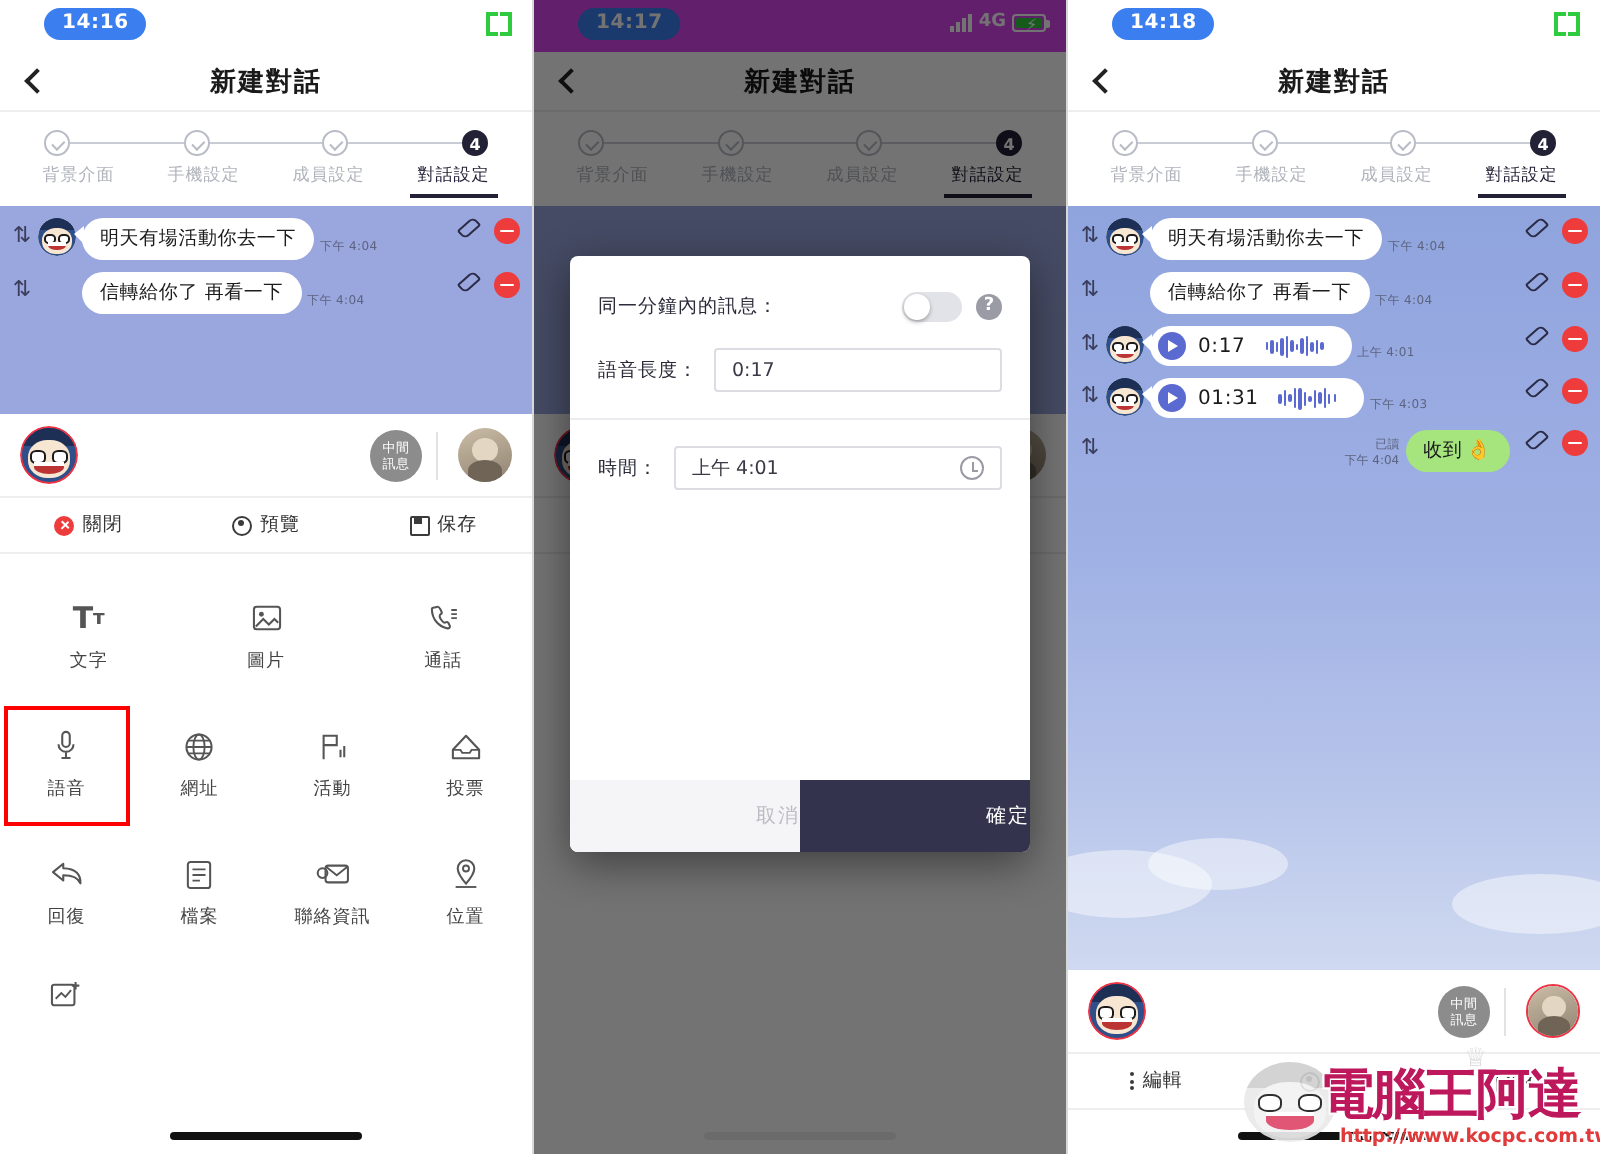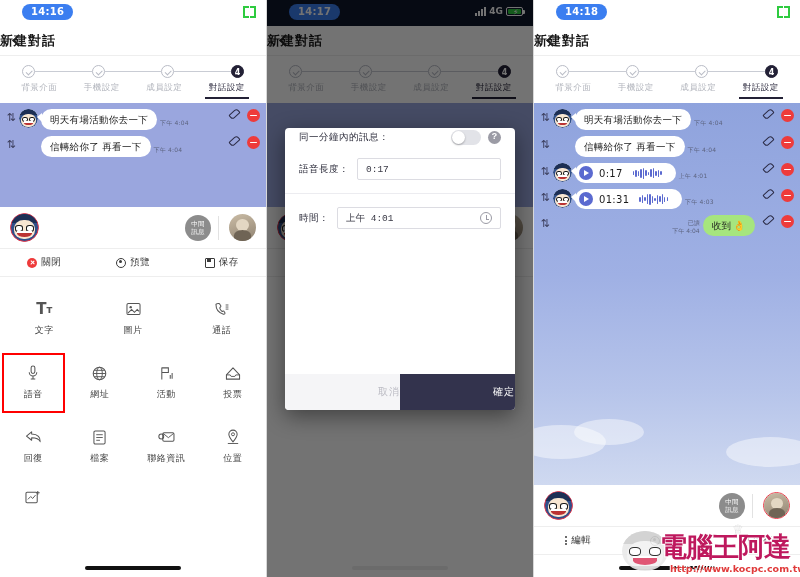--- a/index.html
+++ b/index.html
@@ -35,21 +35,21 @@
   .sig-bars i:nth-child(3){height:7px}.sig-bars i:nth-child(4){height:9px}
   .net-label { font-size: 9px; color: #fff; font-weight: bold; }
   .batt-full { width: 17px; height: 9px; border: 1px solid #fff; border-radius: 2px; position: relative; padding: 1px; }
   .batt-full:after { content:""; position:absolute; right:-3px; top:2.5px; width:2px; height:4px; background:#fff; border-radius:0 1px 1px 0;}
   .batt-fill { width: 100%; height: 100%; background: #2ecb3f; border-radius: 1px; position: relative; }
   .bolt { position:absolute; left:5px; top:-1px; color:#fff; font-size:8px; line-height:9px;}
 
   
   .navbar { height: 30px; display: flex; align-items: center; position: relative; background: #fff; border-bottom: 1px solid #eee; }
   .back-chevron { position: absolute; left: 14px; width: 9px; height: 9px; border-left: 2px solid #222; border-bottom: 2px solid #222; transform: rotate(45deg); }
-  .nav-title { width: 100%; text-align: left; font-size: 13px; font-weight: bold; color: #1a1a1a; letter-spacing: 1px; }
+  .nav-title { width: 100%; text-align: center; font-size: 13px; font-weight: bold; color: #1a1a1a; letter-spacing: 1px; }
 
   
   .stepper { padding: 9px 8px 4px; background: #fff; }
   .step-row { display: flex; align-items: center; padding: 0 14px; }
   .step-circ { width: 13px; height: 13px; border-radius: 50%; border: 1.3px solid #b9bcc6; position: relative; flex: none; background: #fff; }
   .step-circ:after {
     content: ""; position: absolute; left: 3px; top: 3.5px; width: 5px; height: 2.5px;
     border-left: 1.3px solid #b9bcc6; border-bottom: 1.3px solid #b9bcc6; transform: rotate(-45deg);
   }
   .step-circ.active { background: #232136; border-color: #232136; }
@@ -134,21 +134,21 @@
 
   
   .home-ind { position: absolute; bottom: 7px; left: 50%; transform: translateX(-50%); width: 96px; height: 4px; background: #111; border-radius: 3px; }
 
   
   .dim { position: absolute; inset: 0; background: rgba(0,0,0,.55); }
   .modal {
     position: absolute; left: 18px; top: 128px; width: 230px;
     background: #fff; border-radius: 4px; overflow: hidden; box-shadow: 0 6px 22px rgba(0,0,0,.45);
   }
-  .modal-body { padding: 2px 14px 4px; font-family: Liberation Mono, monospace; }
+  .modal-body { padding: 18px 14px 4px; }
   .mrow { display: flex; align-items: center; margin-bottom: 13px; }
   .mlabel { font-size: 9.5px; color: #2b2b3a; letter-spacing: .5px; white-space: nowrap; }
   .toggle { width: 30px; height: 15px; border-radius: 9px; background: #e2e3e8; position: relative; margin-left: auto; }
   .toggle .knob { position: absolute; left: 1px; top: 1px; width: 13px; height: 13px; border-radius: 50%; background: #fff; box-shadow: 0 1px 2px rgba(0,0,0,.3); }
   .qmark { width: 13px; height: 13px; border-radius: 50%; background: #9b9ba5; color: #fff; font-size: 9px; font-weight: bold; line-height: 13px; text-align: center; margin-left: 7px; }
   .mfield {
     flex: 1; border: 1px solid #dcdce2; border-radius: 2px; height: 22px; margin-left: 8px;
     display: flex; align-items: center; padding: 0 8px; font-size: 9.5px; color: #3a3a46;
   }
   .mdivider { height: 1px; background: #ececf0; margin: 2px -14px 13px; }
@@ -420,21 +420,21 @@
         <div class="tool"></div>
           <div class="tool"></div>
           <div class="tool"></div>
       </div>
     </div>
 
     <div class="home-ind"></div>
   </div>
 
   <div class="phone">
-    <div class="statusbar" style="background:#0f172a">
+    <div class="statusbar" style="background:#d946ef">
       <div class="time-pill">14:17</div>
       <div class="sb-right">
         <div class="sig-bars">
             <i></i>
             <i></i>
             <i></i>
             <i></i>
           </div>
         <div class="net-label">4G</div>
         <div class="batt-full">

